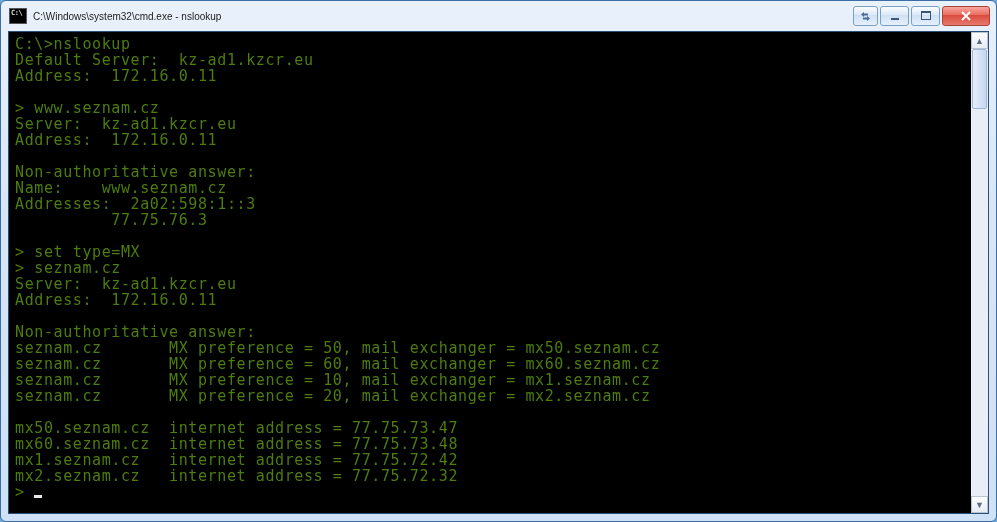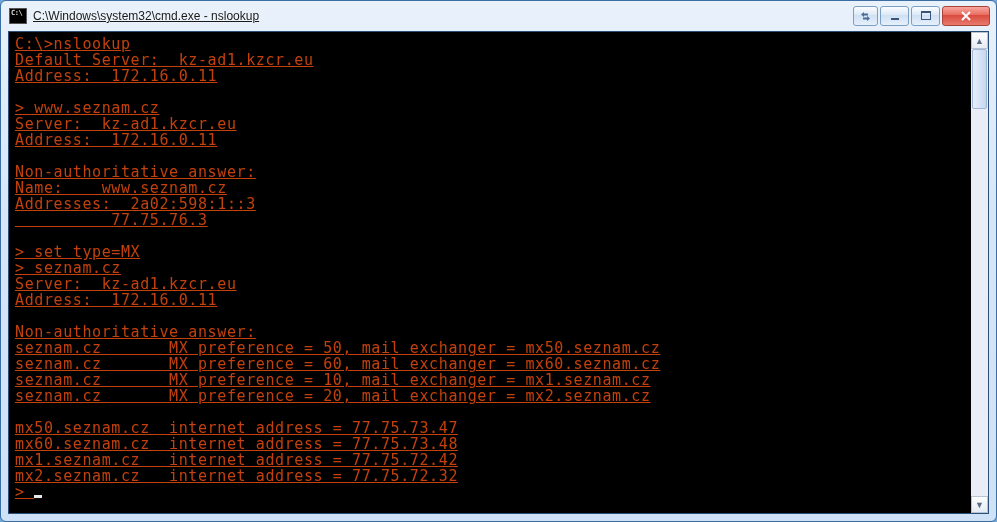--- a/index.html
+++ b/index.html
@@ -41,27 +41,26 @@
     content: "C:\\";
     position: absolute;
     color: #ddd;
     font: 700 7px/1 Consolas, monospace;
     top: 1px;
     left: 1px;
     letter-spacing: -0.5px;
   }
   .title-text {
     flex: 1;
-    font-size: 12px;
+    font-size: 10px;
     color: #1a1a1a;
     white-space: nowrap;
     overflow: hidden;
     text-overflow: ellipsis;
     text-shadow: 0 0 6px #fff;
-    text-decoration: underline;
   }
   .btn-group {
     display: flex;
     gap: 2px;
   }
   .win-btn {
     width: 29px;
     height: 20px;
     border: 1px solid #7a9fc5;
     border-radius: 3px;
@@ -88,25 +87,24 @@
     border: 1px solid #2a4f78;
     box-sizing: border-box;
     overflow: hidden;
   }
   .terminal {
     position: absolute;
     top: 4px;
     left: 6px;
     right: 18px;
     bottom: 0;
-    color: #c2410c;
+    color: #4d7c0f;
     font: 15px/16px "Lucida Console", Consolas, monospace;
     white-space: pre;
     letter-spacing: 0.6px;
-    text-decoration: underline;
   }
   .scrollbar {
     position: absolute;
     top: 0;
     right: 0;
     bottom: 0;
     width: 17px;
     background: #f0f0f0;
     display: flex;
     flex-direction: column;

